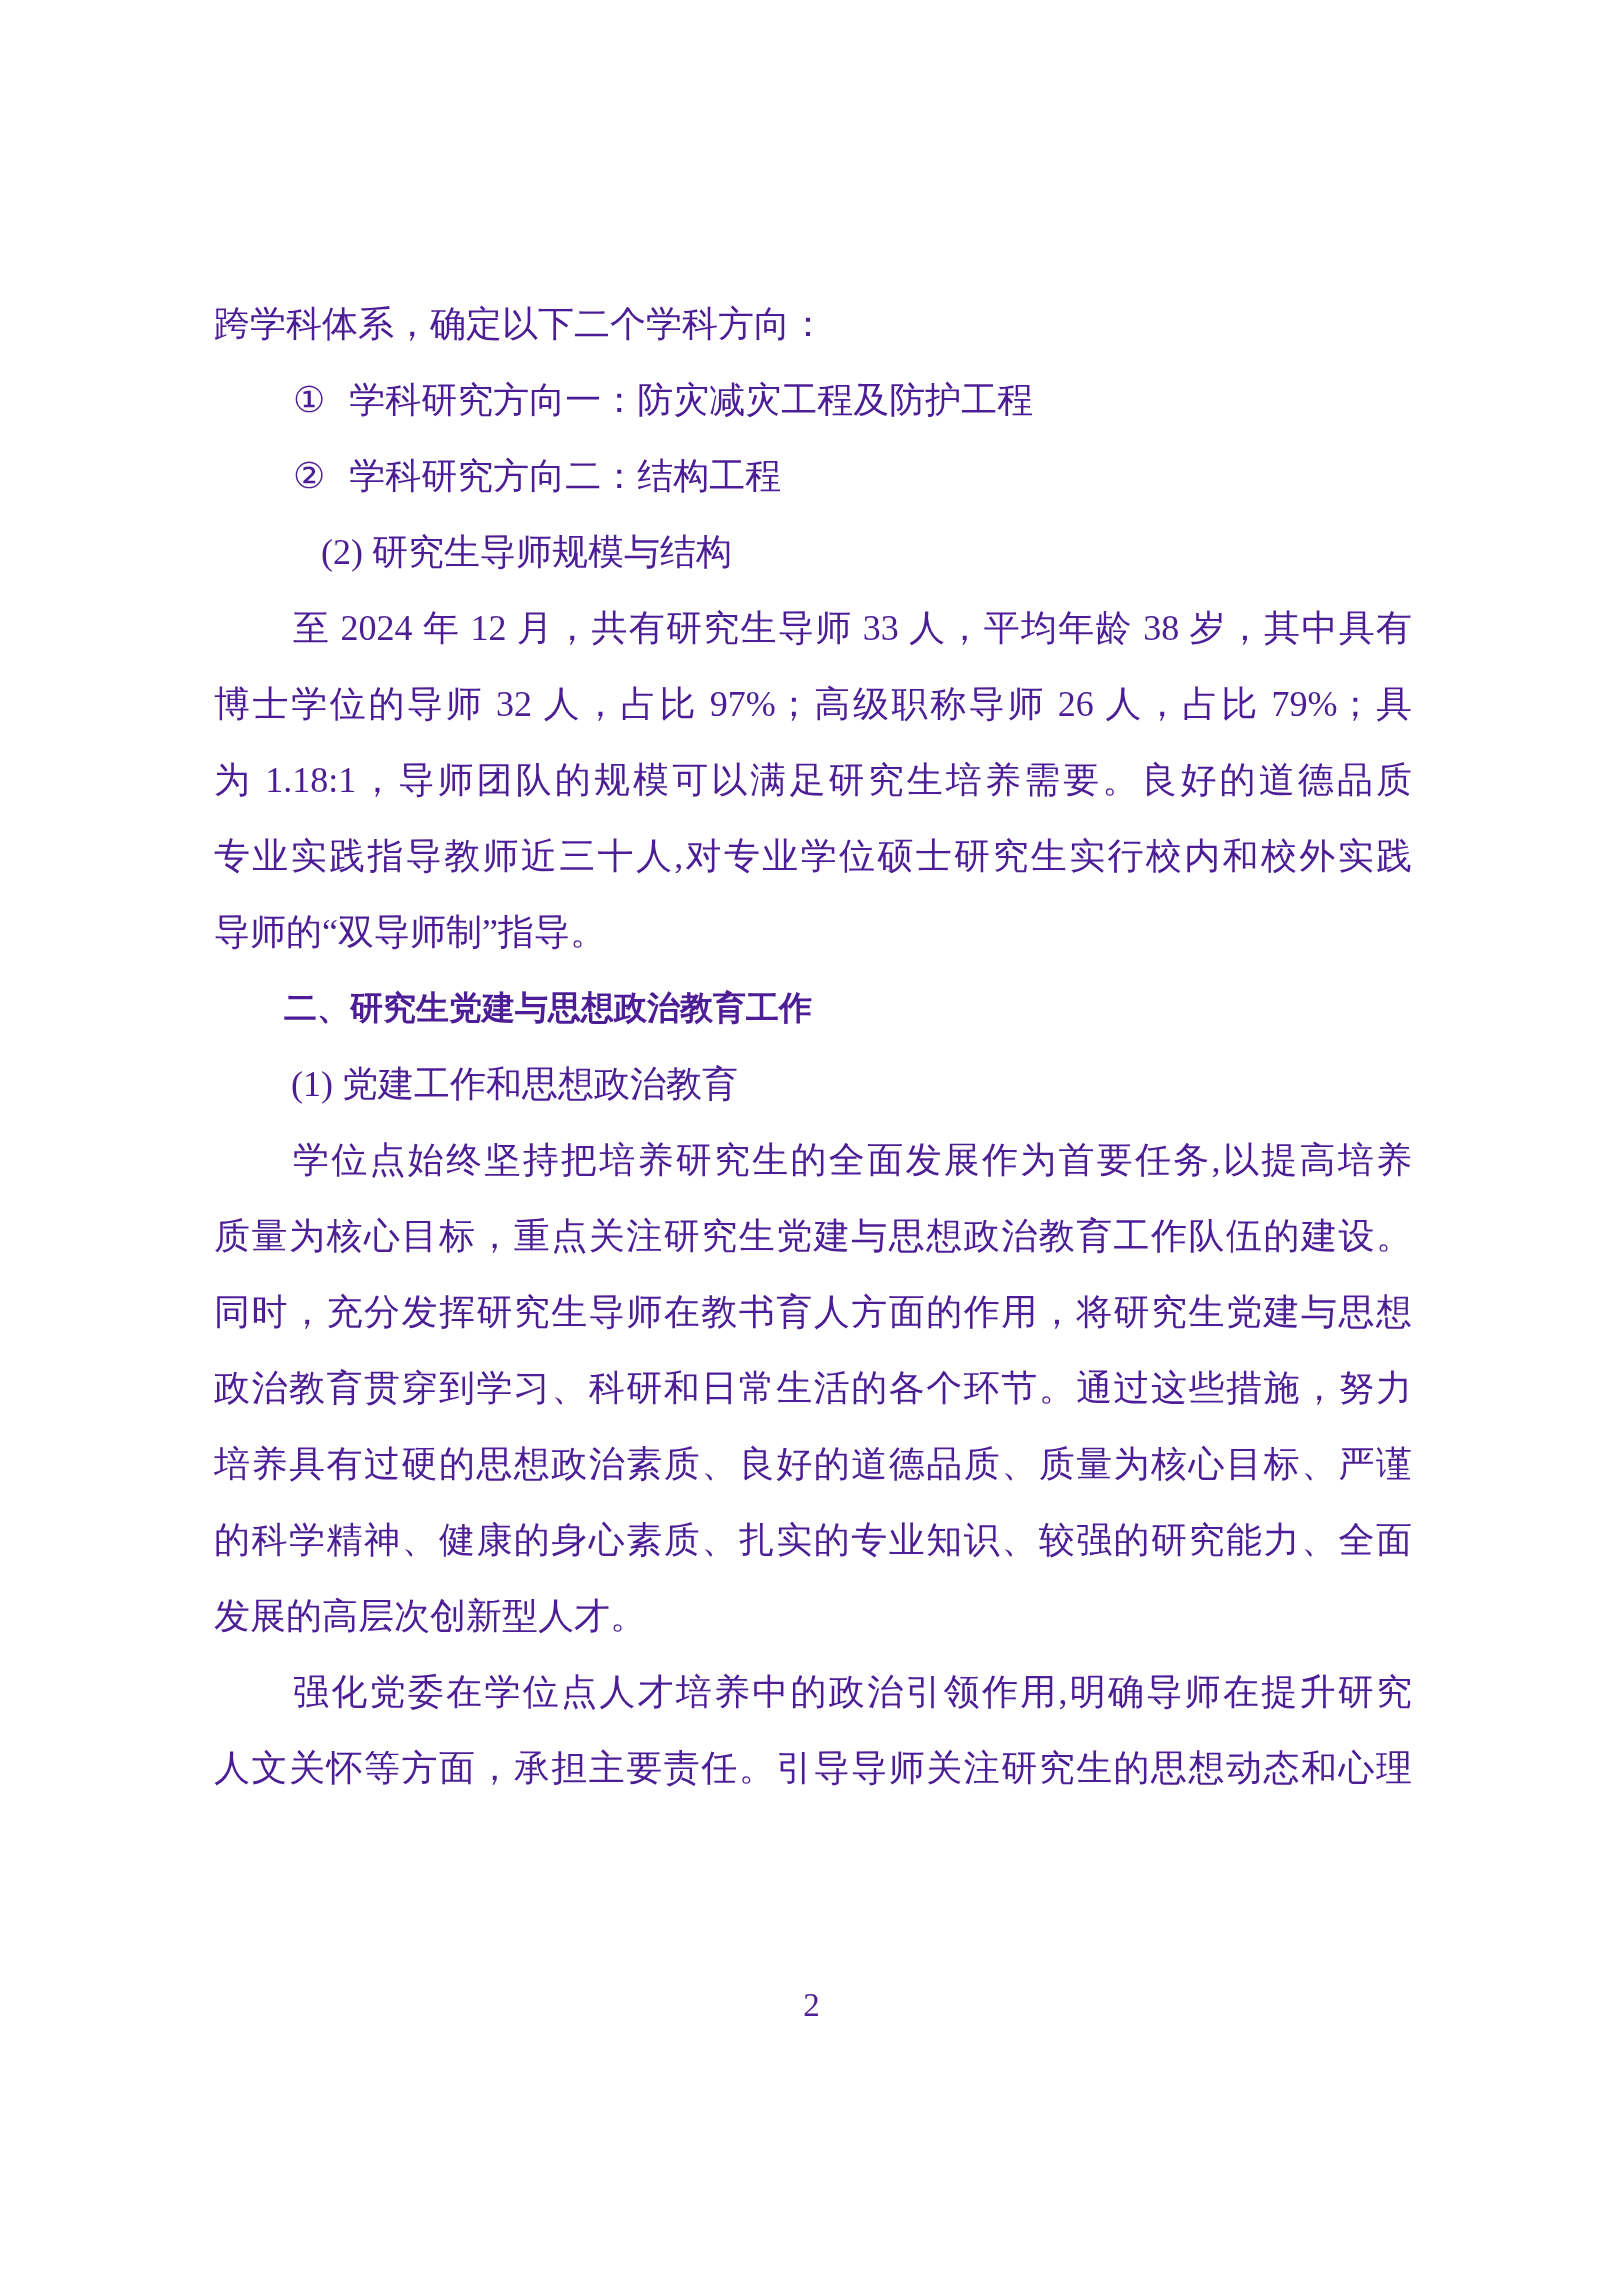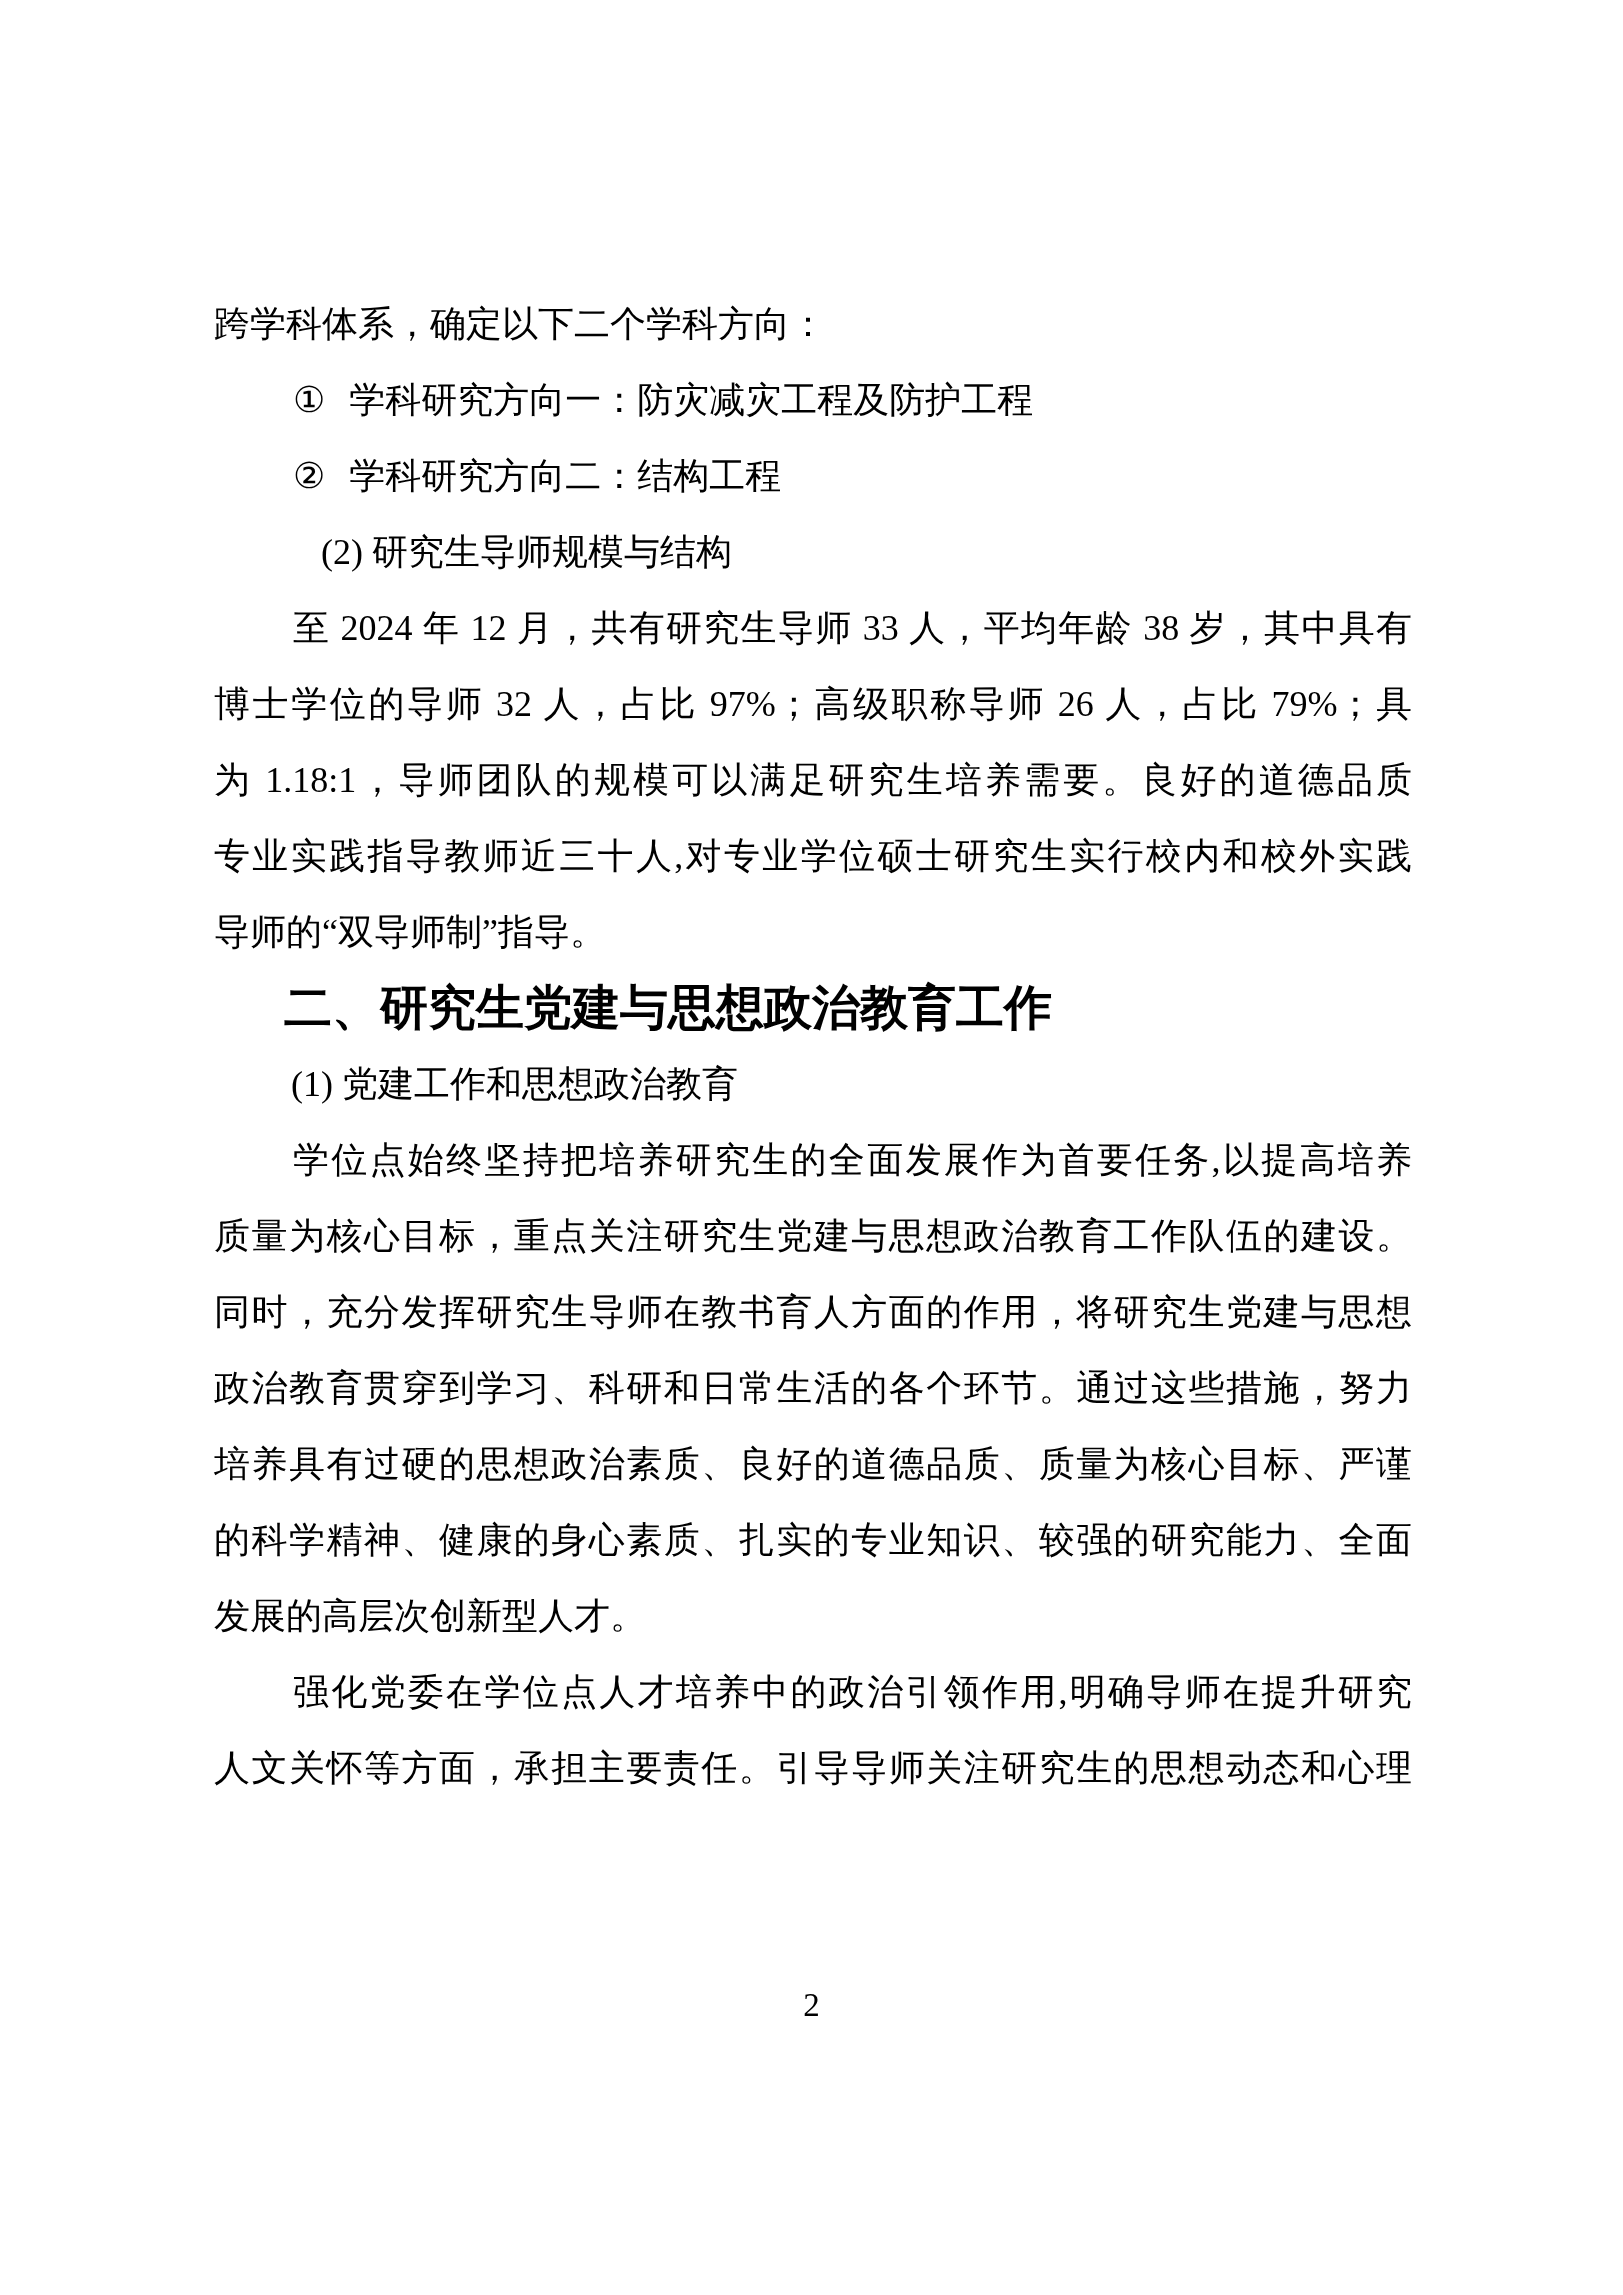--- a/index.html
+++ b/index.html
@@ -5,21 +5,21 @@
   html, body {
     margin: 0;
     padding: 0;
     background: #ffffff;
   }
   .sheet {
     position: relative;
     width: 1623px;
     height: 2295px;
     background: #ffffff;
-    color: #000000;
+    color: #4c1d95;
     font-family: "Liberation Serif", "DejaVu Serif", serif;
     overflow: hidden;
   }
   .body-text {
     position: absolute;
     left: 214px;
     top: 286px;
     width: 1198px;
   }
   .ln {
@@ -41,21 +41,21 @@
   .it { padding-left: 79px; }
   .it .marker { margin-right: 24px; }
   
   .sub2 { padding-left: 107px; }
   .sub1 { padding-left: 77px; }
   
   .heading {
     padding-left: 70px;
     font-family: "Liberation Sans", "DejaVu Sans", sans-serif;
     font-weight: bold;
-    font-size: 48px;
+    font-size: 33px;
   }
   .pageno {
     position: absolute;
     left: 0;
     right: 0;
     top: 1980px;
     height: 51px;
     line-height: 51px;
     text-align: center;
     font-size: 33px;

